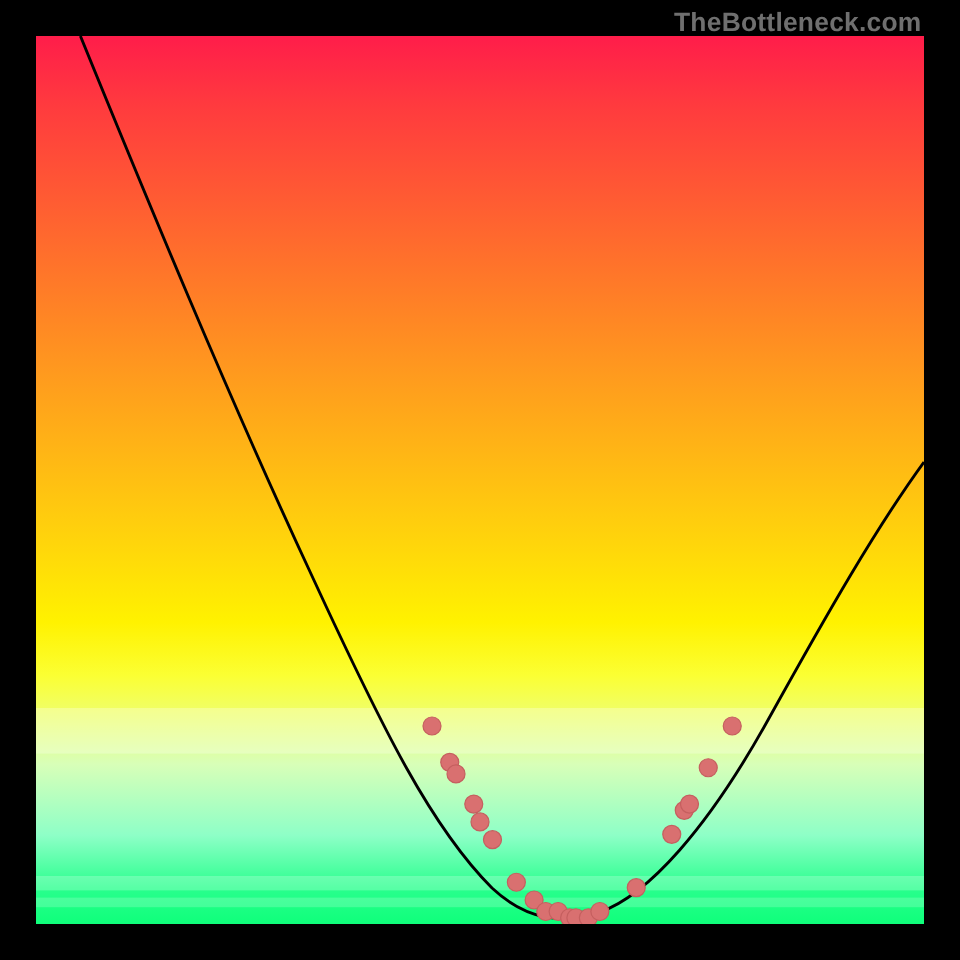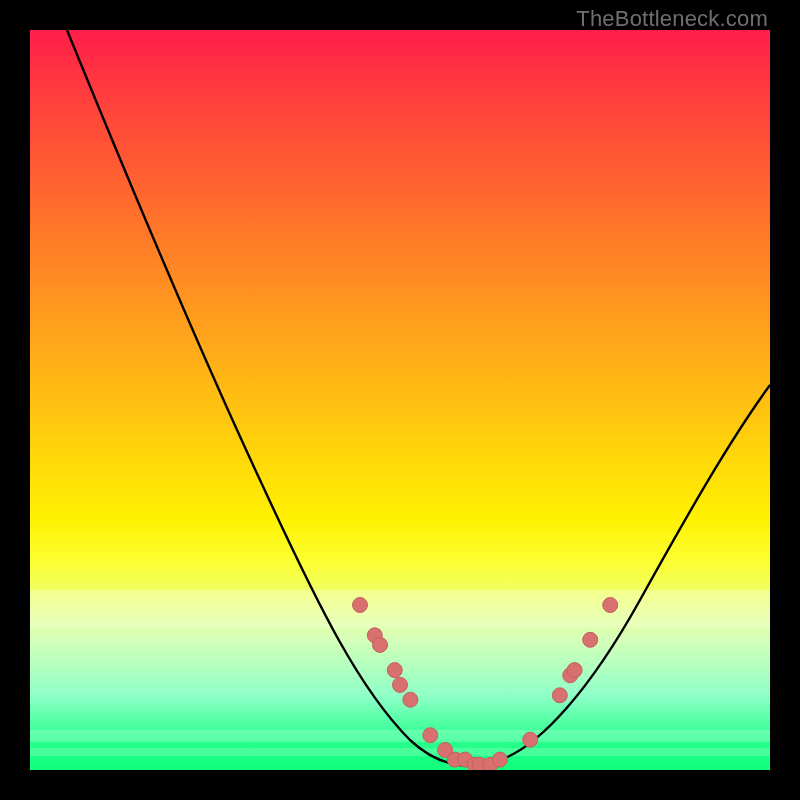--- a/index.html
+++ b/index.html
@@ -45,21 +45,21 @@
     left: 0;
     width: 100%;
     background: rgba(255,255,255,0.28);
   }
   .watermark {
     position: absolute;
     top: 6px;
     right: 32px;
     color: #6f6f6f;
     font-size: 22px;
-    font-weight: 400;
+    font-weight: 700;
     letter-spacing: 0.2px;
     user-select: none;
   }
   svg.curve {
     position: absolute;
     left: 0;
     top: 0;
     width: 740px;
     height: 740px;
   }

